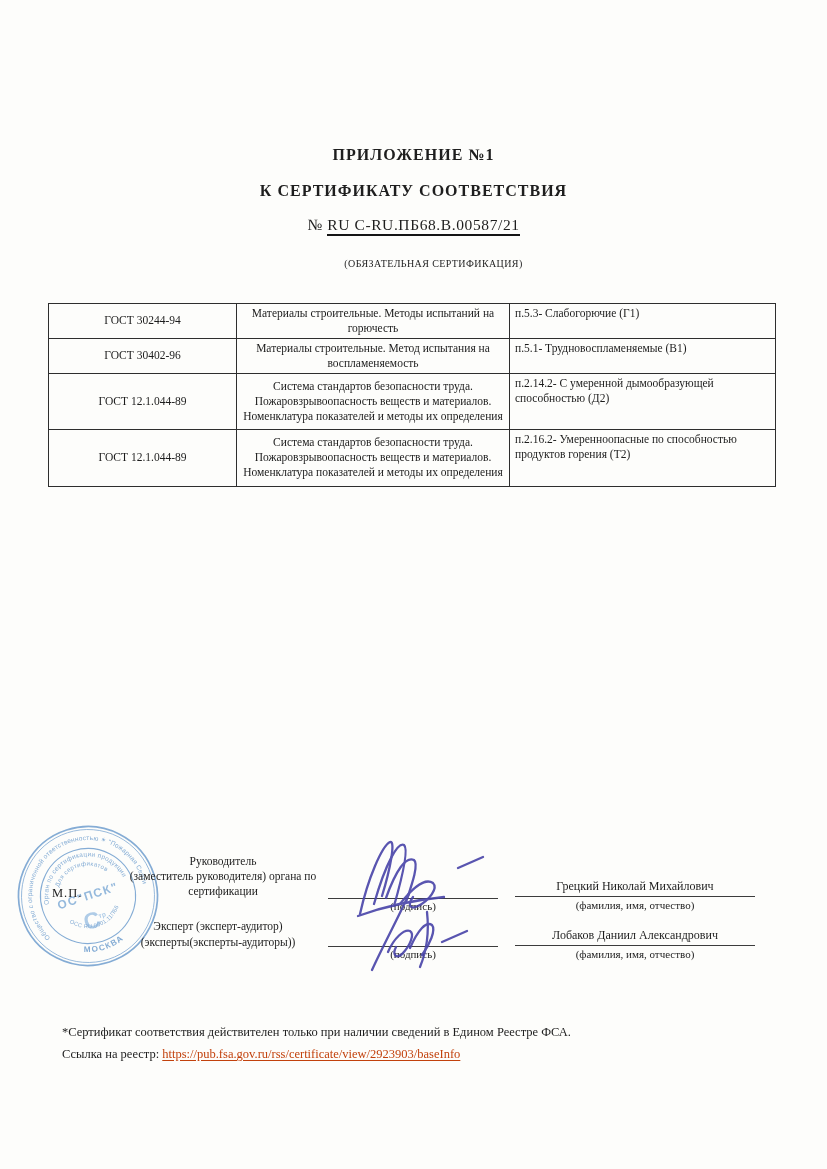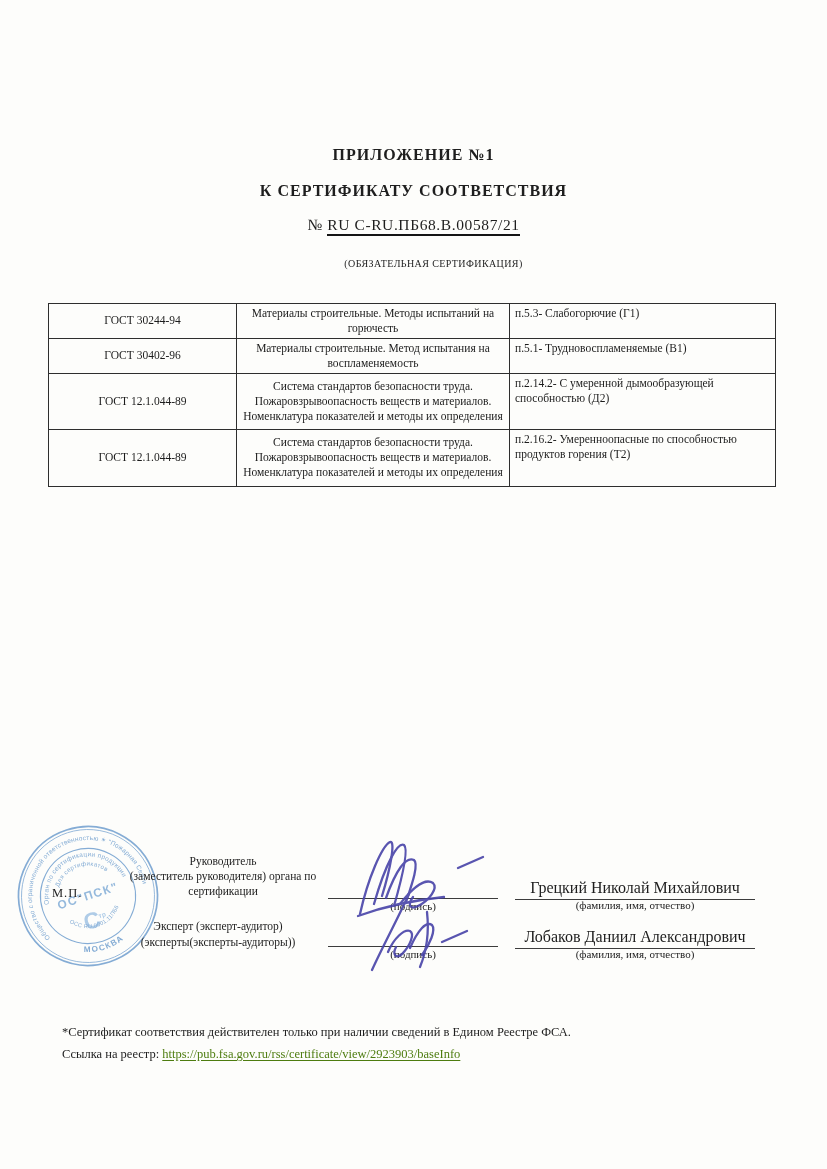--- a/index.html
+++ b/index.html
@@ -41,28 +41,28 @@
   tr.r4{height:57px;}
   
   .mp{top:886px;left:52px;font-size:12.5px;letter-spacing:1px;}
   .role1{top:854px;left:108px;width:230px;text-align:center;font-size:11.5px;line-height:1.32;}
   .role2{top:918px;left:103px;width:230px;text-align:center;font-size:11.5px;line-height:1.4;}
   .sigline{border-bottom:1.6px solid #3c3c3c;height:0;}
   .sigline1{top:898px;left:328px;width:170px;}
   .sigline2{top:946px;left:328px;width:170px;}
   .sigcap1{top:900px;left:328px;width:170px;text-align:center;font-size:11px;}
   .sigcap2{top:948px;left:328px;width:170px;text-align:center;font-size:11px;}
-  .nameblock{text-align:center;border-bottom:1.6px solid #3c3c3c;font-size:16px;padding-bottom:2px;}
+  .nameblock{text-align:center;border-bottom:1.6px solid #3c3c3c;font-size:12px;padding-bottom:2px;}
   .name1{top:879px;left:515px;width:240px;}
   .name2{top:928px;left:515px;width:240px;}
   .namecap1{top:899px;left:515px;width:240px;text-align:center;font-size:11px;}
   .namecap2{top:948px;left:515px;width:240px;text-align:center;font-size:11px;}
   
   .footnote{top:1022px;left:62px;width:700px;font-size:12.5px;line-height:1.75;}
-  .footnote .url{text-decoration:underline;text-underline-offset:2px;color:#4d7c0f;}
+  .footnote .url{text-decoration:underline;text-underline-offset:2px;color:#c2410c;}
   
   .stamp-wrap{top:820px;left:12px;width:152px;height:152px;}
   .sig-wrap{top:818px;left:330px;width:190px;height:160px;}
 </style>
 </head>
 <body>
 
 <div class="page">
 
   <div class="abs title1">ПРИЛОЖЕНИЕ №1</div>

